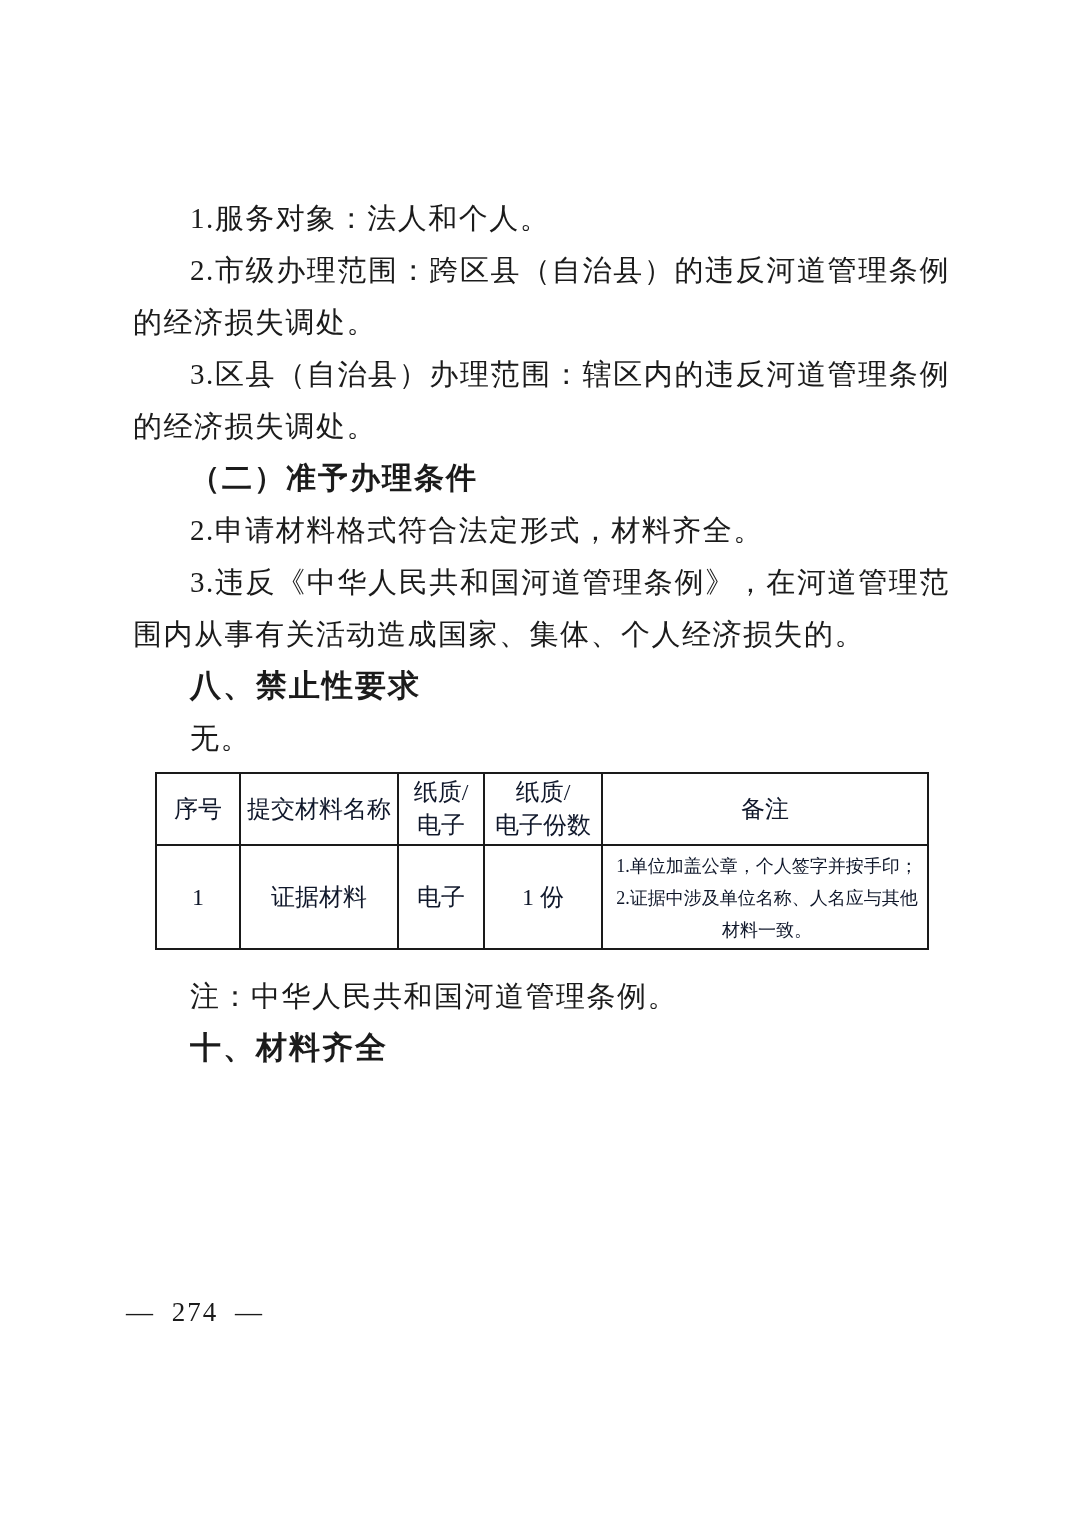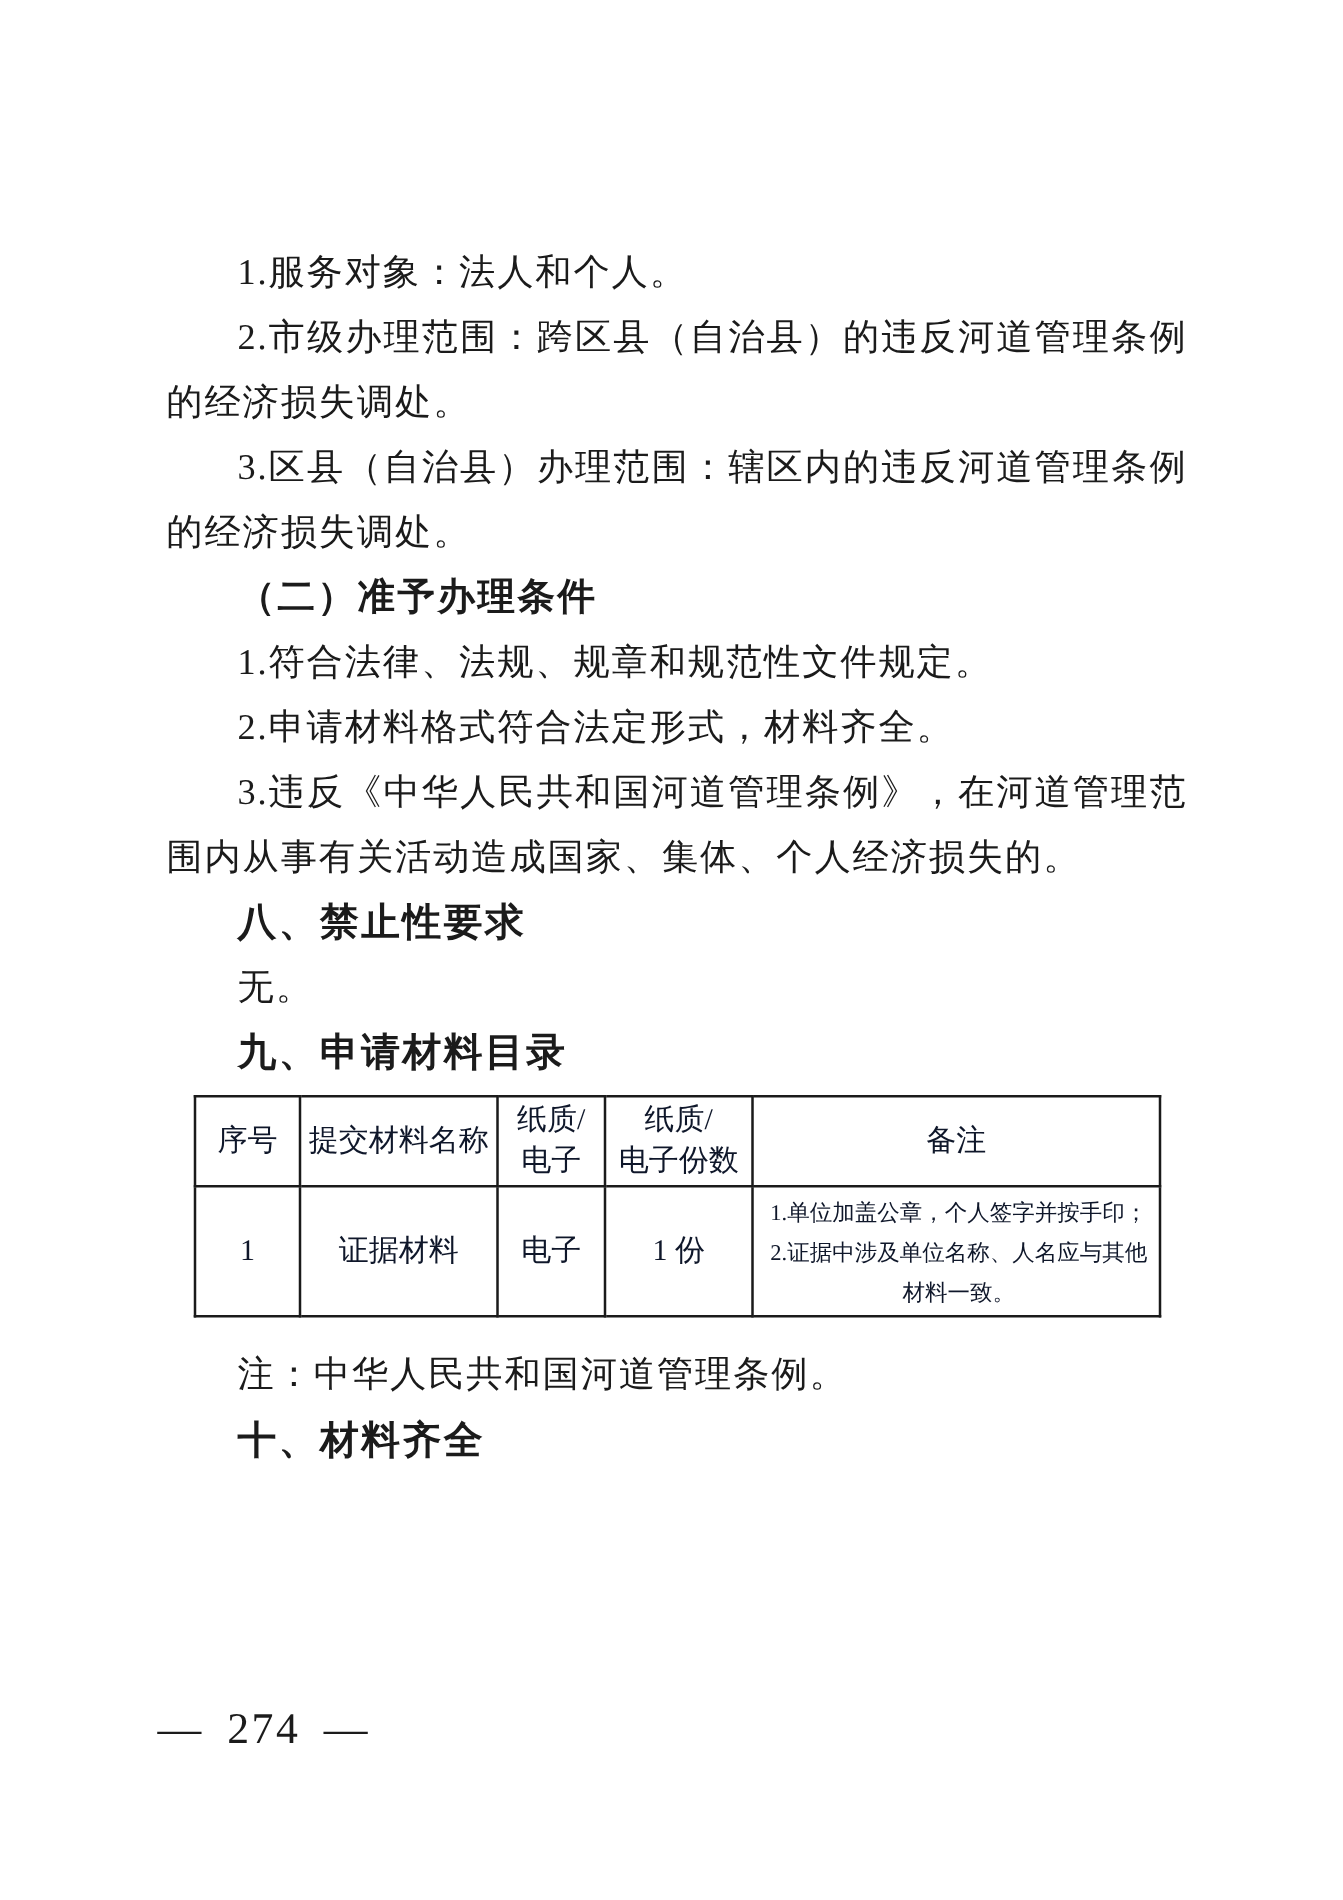--- a/index.html
+++ b/index.html
@@ -42,44 +42,42 @@
     white-space:pre-line;padding:2px 3px;box-sizing:border-box;
     font-family:"Liberation Serif","DejaVu Serif",serif;
   }
   table.mat th{font-size:24px;line-height:33px;height:64px;}
   table.mat td{font-size:24px;line-height:30px;height:96px;}
   table.mat td.remark{
     text-align:center;font-size:18px;line-height:32px;
     padding:4px 4px 2px 8px;
   }
   .pagenum{
-    position:absolute;left:126px;top:1369px;
-    font-size:35px;line-height:28px;
+    position:absolute;left:126px;top:1298px;
+    font-size:27px;line-height:28px;
     letter-spacing:2px;word-spacing:8px;
   }
 </style>
 </head>
 <body>
 
 <div class="sheet">
 
 
   <p class="p">1.服务对象：法人和个人。</p>
   <p class="p">2.市级办理范围：跨区县（自治县）的违反河道管理条例的经济损失调处。</p>
   <p class="p">3.区县（自治县）办理范围：辖区内的违反河道管理条例的经济损失调处。</p>
 
   <h3 class="sh">（二）准予办理条件</h3>
-  <p class="p">1.符合法律、法规、规章和规范性文件规定。</p>
   <p class="p">2.申请材料格式符合法定形式，材料齐全。</p>
   <p class="p">3.违反《中华人民共和国河道管理条例》，在河道管理范围内从事有关活动造成国家、集体、个人经济损失的。</p>
 
   <h2 class="h">八、禁止性要求</h2>
   <p class="p">无。</p>
 
-  <h2 class="h">九、申请材料目录</h2>
 
   <table class="mat">
     <colgroup>
       <col style="width:84px">
       <col style="width:158px">
       <col style="width:86px">
       <col style="width:118px">
       <col style="width:326px">
     </colgroup>
     <thead>

